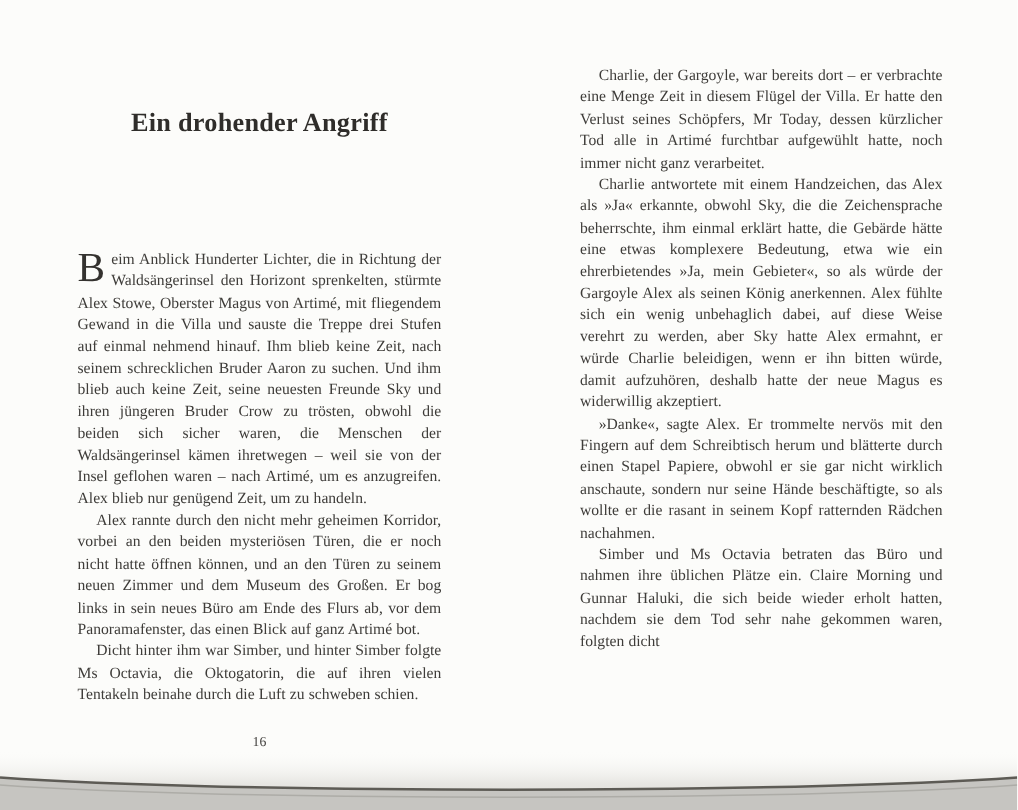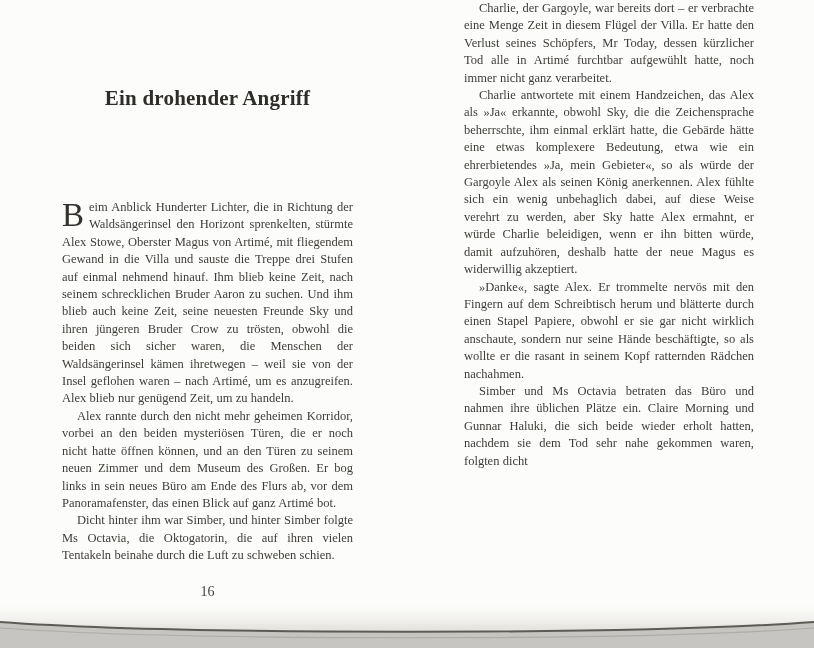--- a/index.html
+++ b/index.html
@@ -27,21 +27,21 @@
     text-align: center;
     font-size: 21px;
     font-weight: 700;
     letter-spacing: 0.2px;
     color: #2f2d2a;
     font-family: Liberation Serif, serif;
   }
 
   .body-text { margin: 0; }
   .left-body  { margin-top: 88px; }
-  .right-body { }
+  .right-body { margin-top: 52px; }
 
   .para {
     margin: 0;
     font-size: 12.5px;
     line-height: 17.4px;
     text-align: justify;
     text-indent: 15px;
     hyphens: auto;
     -webkit-hyphens: auto;
     word-spacing: 0.2px;
@@ -55,21 +55,21 @@
     padding: 3px 5px 0 0;
     color: #34322f;
   }
 
   .folio {
     position: absolute;
     bottom: 48px;
     left: 0;
     width: 100%;
     text-align: center;
-    font-size: 14px;
+    font-size: 11px;
     color: #44423f;
   }
 
   .bottom-edge {
     position: absolute;
     left: 0;
     bottom: 0;
     width: 814px;
     height: 48px;
     pointer-events: none;

